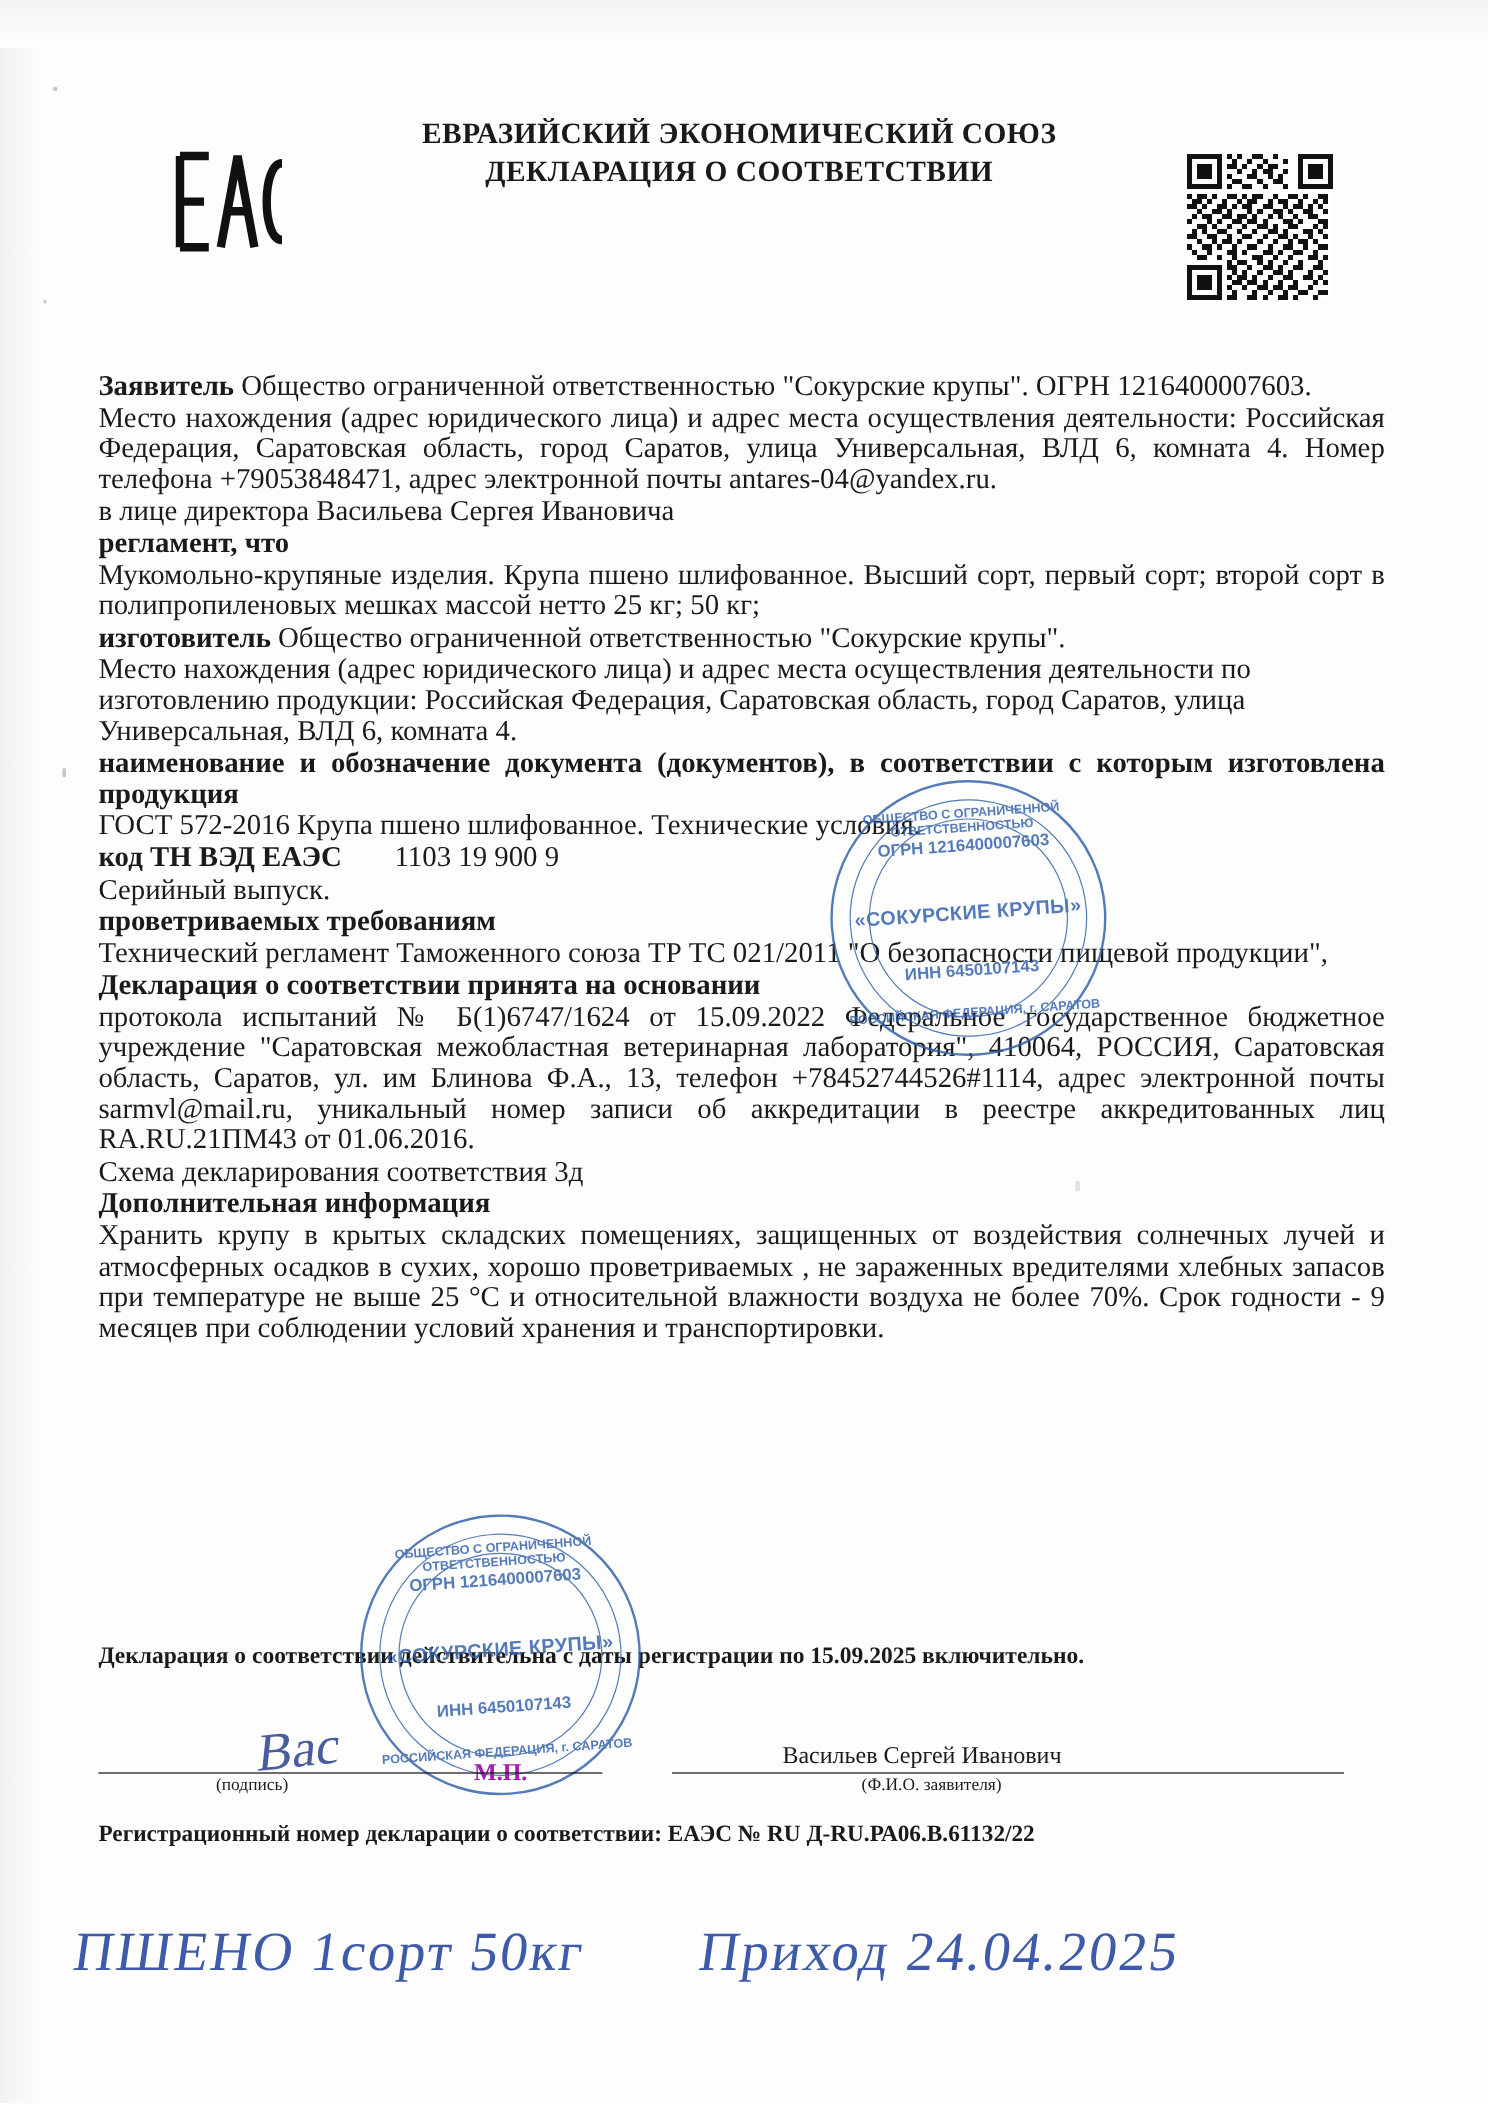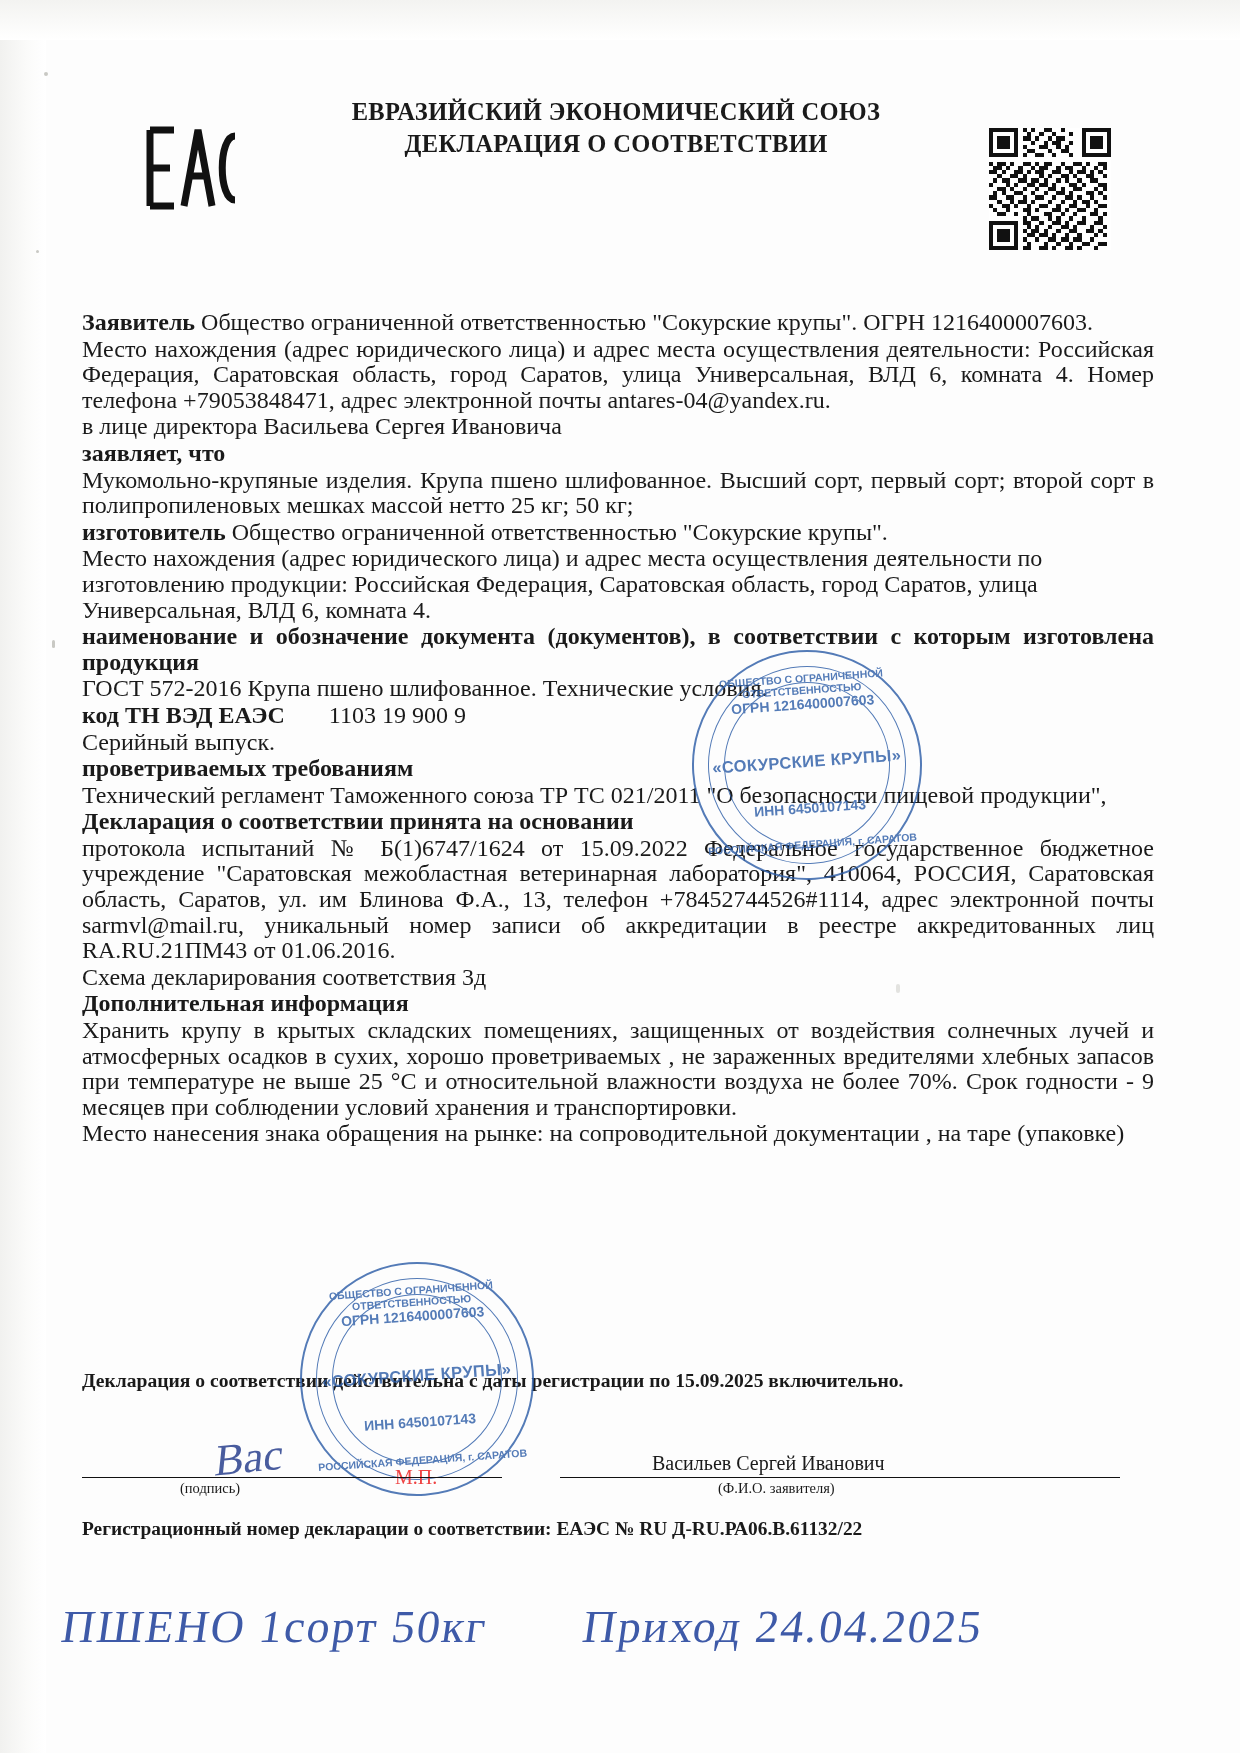--- a/index.html
+++ b/index.html
@@ -143,23 +143,23 @@
     font-family: "Liberation Serif", serif;
     font-size: 44px;
     color: #3a4f96;
     transform: rotate(-6deg) skewX(-12deg);
     opacity: 0.92;
   }
   .mp-label {
     position: absolute;
     left: 395px;
     top: 1466px;
-    font-weight: normal;
+    font-weight: bold;
     font-size: 20px;
-    color: #ef4444;
+    color: #a21caf;
   }
 
   .sig-line {
     position: absolute;
     left: 82px;
     top: 1477px;
     width: 420px;
     border-top: 1.6px solid #111;
   }
   .sig-caption {
@@ -472,21 +472,21 @@
   </div>
 
   <div class="content">
 
     <p class="p"><b>Заявитель</b><span> Общество ограниченной ответственностью "Сокурские крупы". ОГРН 1216400007603.</span></p>
 
     <p class="p">Место нахождения (адрес юридического лица) и адрес места осуществления деятельности: Российская Федерация, Саратовская область, город Саратов, улица Универсальная, ВЛД 6, комната 4. Номер телефона +79053848471, адрес электронной почты antares-04@yandex.ru.</p>
 
     <p class="p nj">в лице директора Васильева Сергея Ивановича</p>
 
-    <p class="p nj b">заявляет, что</p>
+    <p class="p nj b">регламент, что</p>
 
     <p class="p">Мукомольно-крупяные изделия. Крупа пшено шлифованное. Высший сорт, первый сорт; второй сорт в полипропиленовых мешках массой нетто 25 кг; 50 кг;</p>
 
     <p class="p nj"><b>изготовитель</b><span> Общество ограниченной ответственностью "Сокурские крупы".</span></p>
 
     <p class="p nj">Место нахождения (адрес юридического лица) и адрес места осуществления деятельности по изготовлению продукции: Российская Федерация, Саратовская область, город Саратов, улица Универсальная, ВЛД 6, комната 4.</p>
 
     <p class="p b" style="word-spacing:4px;">наименование и обозначение документа (документов), в соответствии с которым изготовлена продукция</p>
 
     <p class="p nj">ГОСТ 572-2016 Крупа пшено шлифованное. Технические условия.</p>
@@ -503,21 +503,20 @@
     <p class="p nj b">Декларация о соответствии принята на основании</p>
 
     <p class="p">протокола испытаний № Б(1)6747/1624 от 15.09.2022 Федеральное государственное бюджетное учреждение "Саратовская межобластная ветеринарная лаборатория", 410064, РОССИЯ, Саратовская область, Саратов, ул. им Блинова Ф.А., 13, телефон +78452744526#1114, адрес электронной почты sarmvl@mail.ru, уникальный номер записи об аккредитации в реестре аккредитованных лиц RA.RU.21ПМ43 от 01.06.2016.</p>
 
     <p class="p nj">Схема декларирования соответствия 3д</p>
 
     <p class="p nj b">Дополнительная информация</p>
 
     <p class="p">Хранить крупу в крытых складских помещениях, защищенных от воздействия солнечных лучей и атмосферных осадков в сухих, хорошо проветриваемых , не зараженных вредителями хлебных запасов при температуре не выше 25 °С и относительной влажности воздуха не более 70%. Срок годности - 9 месяцев при соблюдении условий хранения и транспортировки.</p>
 
-    <p class="p">Место нанесения знака обращения на рынке: на сопроводительной документации , на таре (упаковке)</p>
   </div>
 
   <div class="declaration-valid">Декларация о соответствии действительна с даты регистрации по 15.09.2025 включительно.</div>
 
   <div class="stamp" id="stamp-main">
     <div class="inner-ring"></div>
     <div class="inner-ring2"></div>
     <div class="stamp-curve" style="top:20px;">ОБЩЕСТВО С ОГРАНИЧЕННОЙ ОТВЕТСТВЕННОСТЬЮ</div>
     <div class="stamp-sub" style="top:44px;font-size:14px;">ОГРН 1216400007603</div>
     <div class="stamp-band" style="top:100px;">«СОКУРСКИЕ КРУПЫ»</div>

